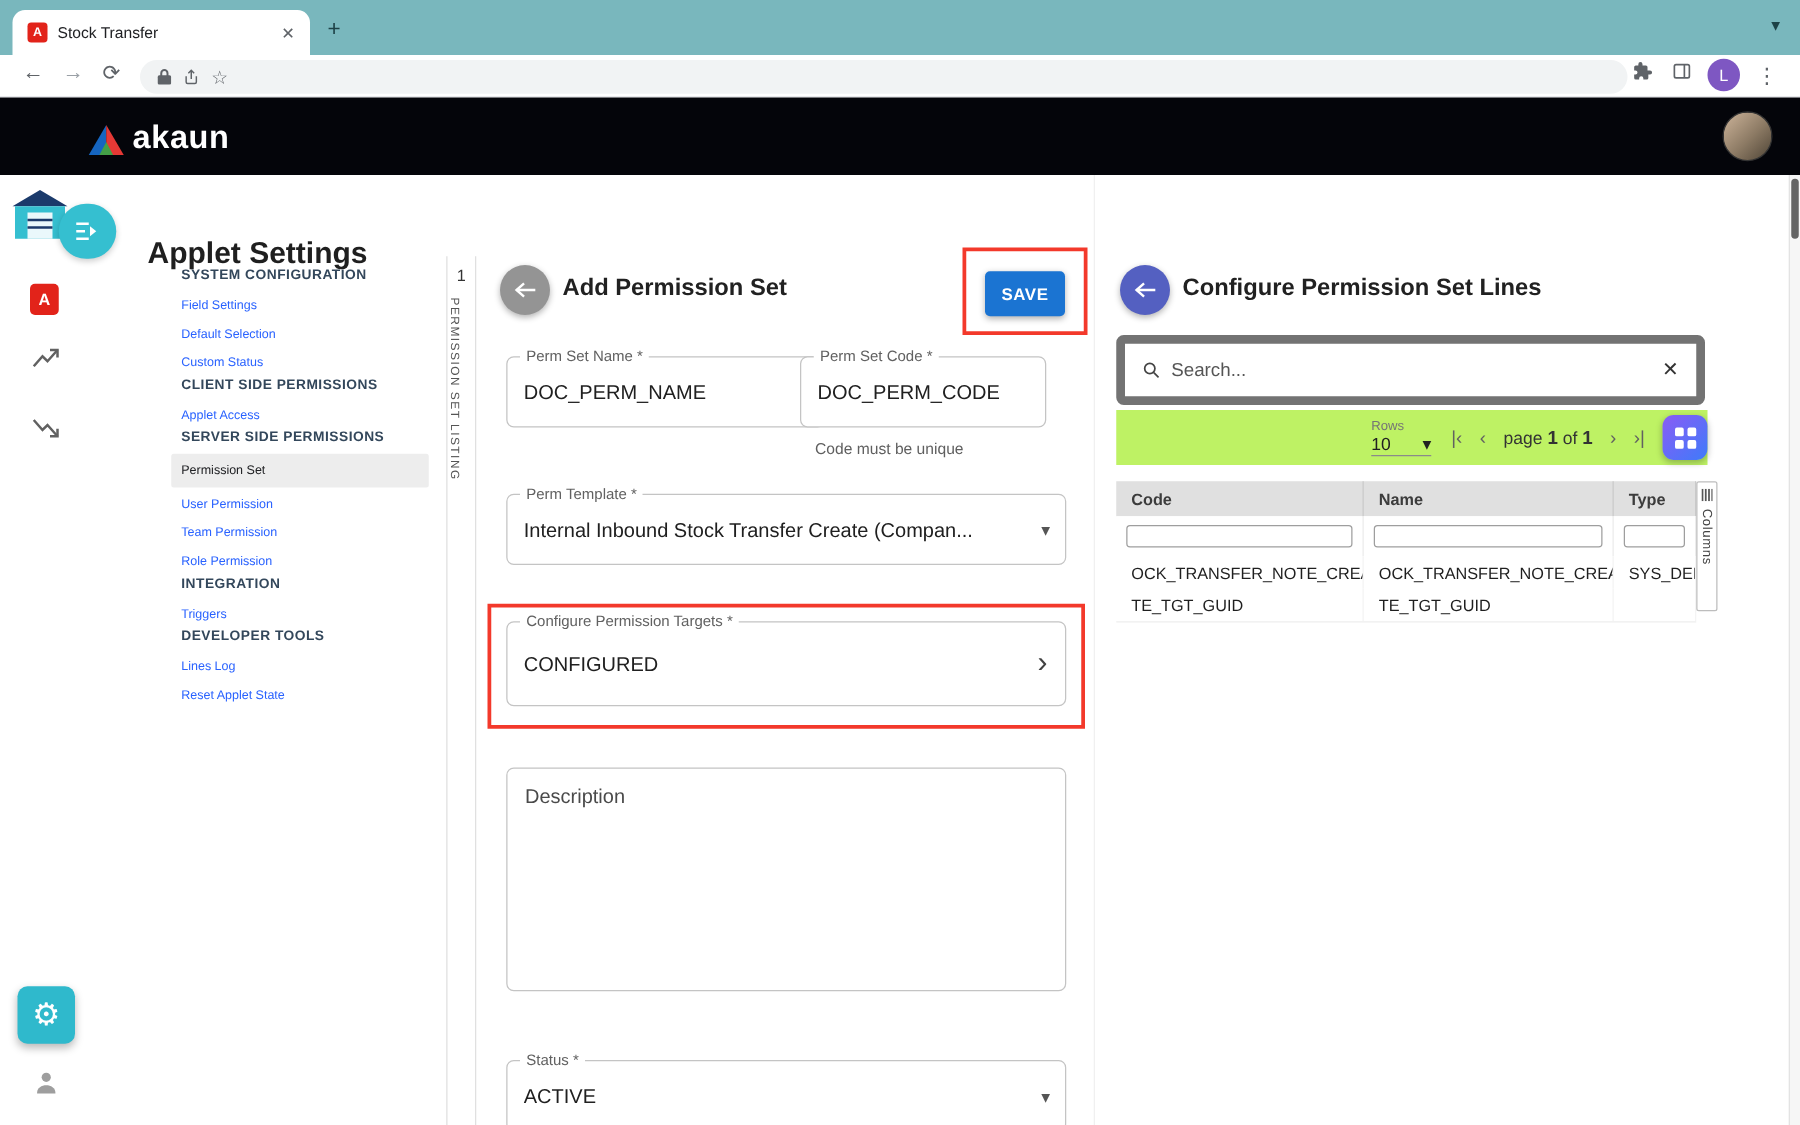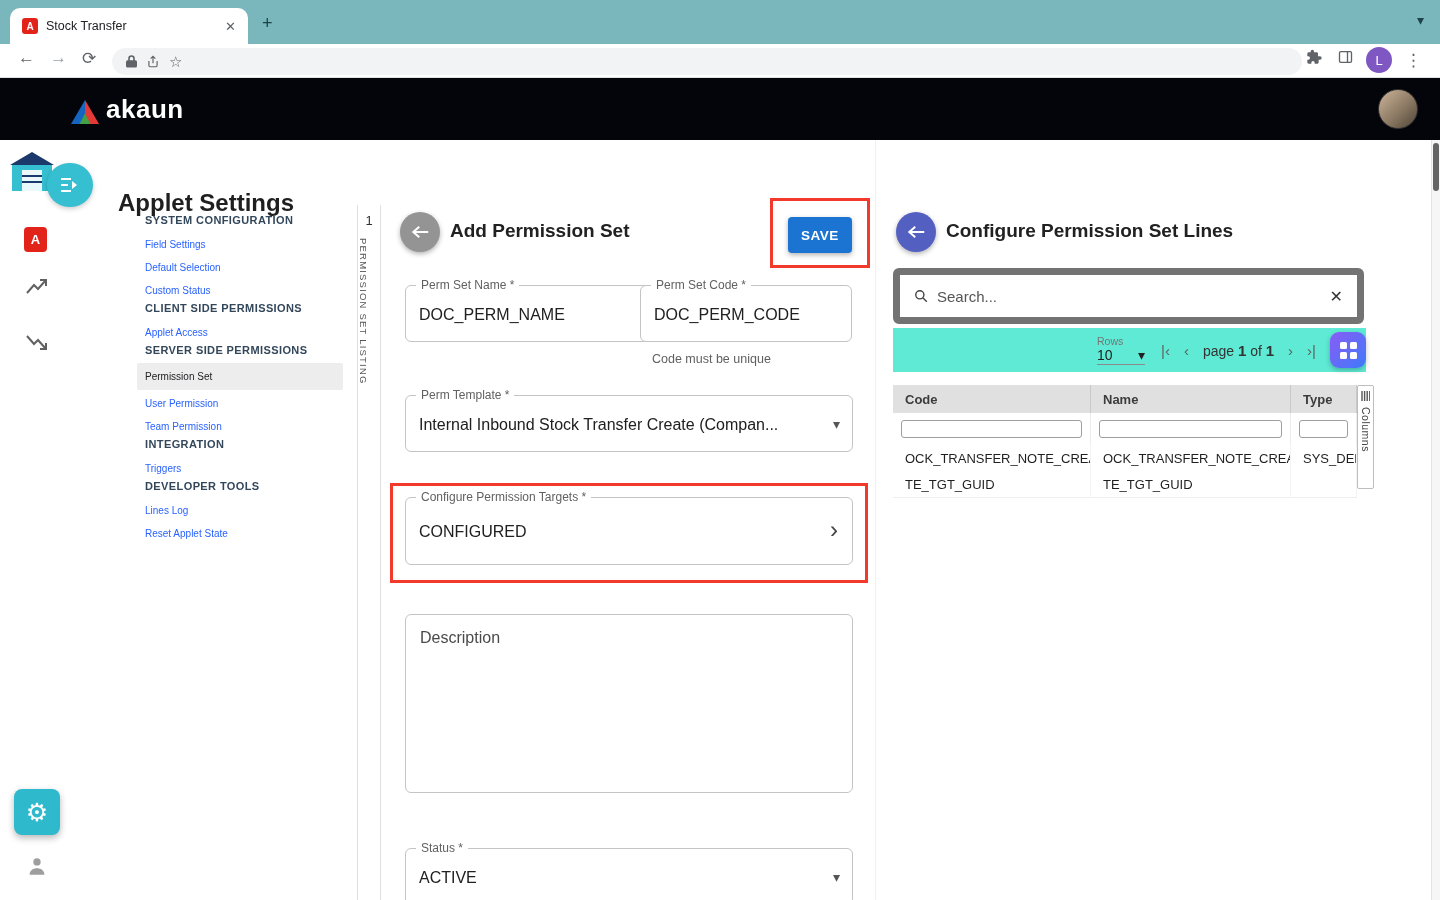--- a/index.html
+++ b/index.html
@@ -70,21 +70,21 @@
   .helper { position:absolute; font-size:12.5px; color:#5f5f5f; }
   .mtextarea { position:absolute; border:1px solid #c4c4c4; border-radius:6px; background:#fff; width:448px; height:179px; padding:14px; font-size:16px; color:#333; resize:none; outline:none; font-family:"Liberation Sans",sans-serif; }
   .mtextarea::placeholder { color:#4a4a4a; }
 
   
   .search-box { position:absolute; left:17px; top:128px; width:471px; height:56px; border:7px solid #737373; border-radius:6px; display:flex; align-items:center; gap:9px; padding:0 14px; }
   .search-input { flex:1; border:none; outline:none; font-size:15px; color:#333; font-family:"Liberation Sans",sans-serif; background:transparent; }
   .search-input::placeholder { color:#555; }
   .search-clear { font-size:16px; color:#333; cursor:pointer; }
 
-  .pagerow { position:absolute; left:17px; right:19px; top:188px; height:44px; display:flex; align-items:center; justify-content:flex-end; gap:14px; background:#5eead4; }
+  .pagerow { position:absolute; left:17px; right:19px; top:188px; height:44px; display:flex; align-items:center; justify-content:flex-end; gap:14px; background:#bef264; }
   .rows-block { display:flex; flex-direction:column; margin-right:2px; }
   .rows-label { font-size:10.5px; color:#757575; }
   .rows-select { width:48px; font-size:14px; color:#212121; border-bottom:1px solid #8a8a8a; display:flex; justify-content:space-between; align-items:center; cursor:pointer; padding-bottom:1px; }
   .pg { font-size:15px; color:#616161; cursor:pointer; }
   .page-text { font-size:14px; color:#333; }
   .page-text b { font-size:15px; }
   .grid-btn { width:36px; height:36px; border-radius:9px; background:linear-gradient(135deg,#8a5cf5,#3e7bfa); display:flex; align-items:center; justify-content:center; box-shadow:0 2px 5px rgba(0,0,0,.25); cursor:pointer; }
   .grid-ico { display:grid; grid-template-columns:7px 7px; gap:3px; }
   .grid-ico i { width:7px; height:7px; background:#fff; border-radius:1.5px; }
 
@@ -203,20 +203,21 @@
     </div>
     <div class="sec">
       <div class="sec-header">CLIENT SIDE PERMISSIONS</div>
       <div class="nav-item">Applet Access</div>
     </div>
     <div class="sec">
       <div class="sec-header">SERVER SIDE PERMISSIONS</div>
       <div class="nav-item active">Permission Set</div>
       <div class="nav-item">User Permission</div>
       <div class="nav-item">Team Permission</div>
+      <div class="nav-item">Role Permission</div>
     </div>
     <div class="sec">
       <div class="sec-header">INTEGRATION</div>
       <div class="nav-item">Triggers</div>
     </div>
     <div class="sec">
       <div class="sec-header">DEVELOPER TOOLS</div>
       <div class="nav-item">Lines Log</div>
       <div class="nav-item">Reset Applet State</div>
     </div>
@@ -235,21 +236,21 @@
         </svg>
     </div>
     <div class="panel-title" style="left:69px; top:80px;">Add Permission Set</div>
     <button class="save-btn">SAVE</button>
     <div class="highlight" style="left:389px; top:58px; width:100px; height:70px;"></div>
 
     <div class="mfield" style="left:24px; top:145px; width:255px; height:57px;">
       <span class="flabel">Perm Set Name *</span>
       <span class="fvalue">DOC_PERM_NAME</span>
     </div>
-    <div class="mfield" style="left:259px; top:145px; width:212px; height:57px;">
+    <div class="mfield" style="left:259px; top:145px; width:197px; height:57px;">
       <span class="flabel">Perm Set Code *</span>
       <span class="fvalue">DOC_PERM_CODE</span>
     </div>
     <div class="helper" style="left:271px; top:212px;">Code must be unique</div>
 
     <div class="mfield" style="left:24px; top:255px; width:448px; height:57px;">
       <span class="flabel">Perm Template *</span>
       <span class="fvalue">Internal Inbound Stock Transfer Create (Compan...</span>
       <span class="caret">▾</span>
     </div>

